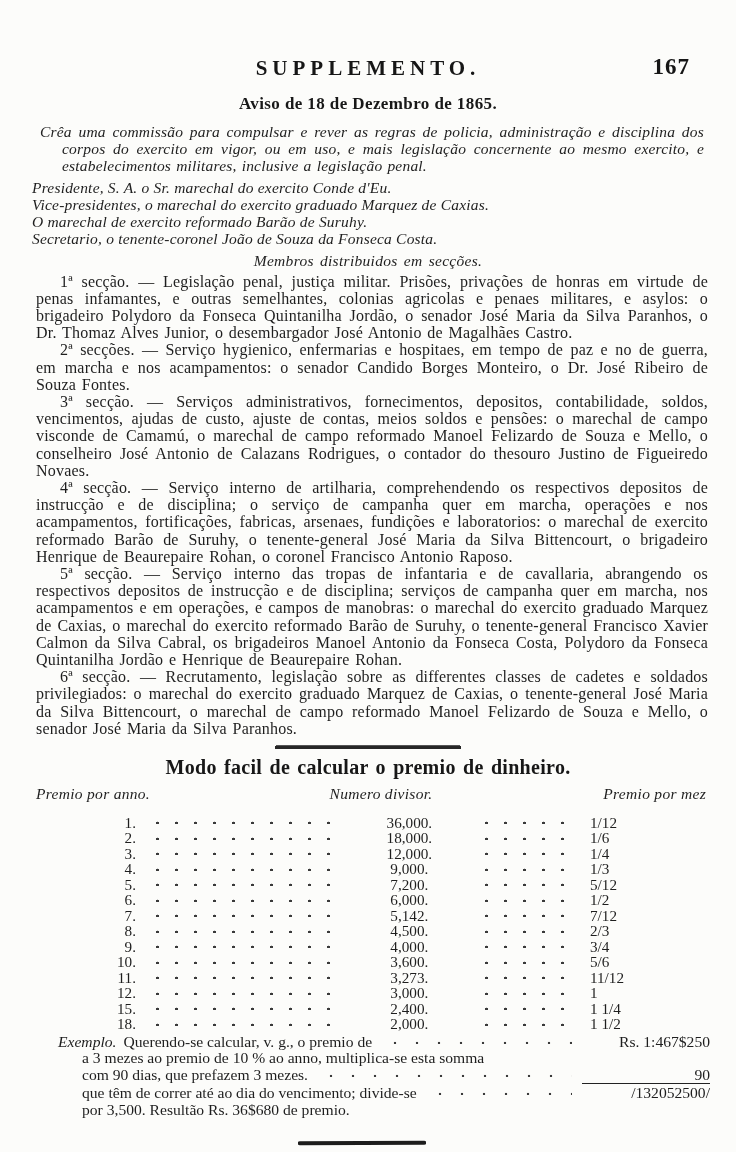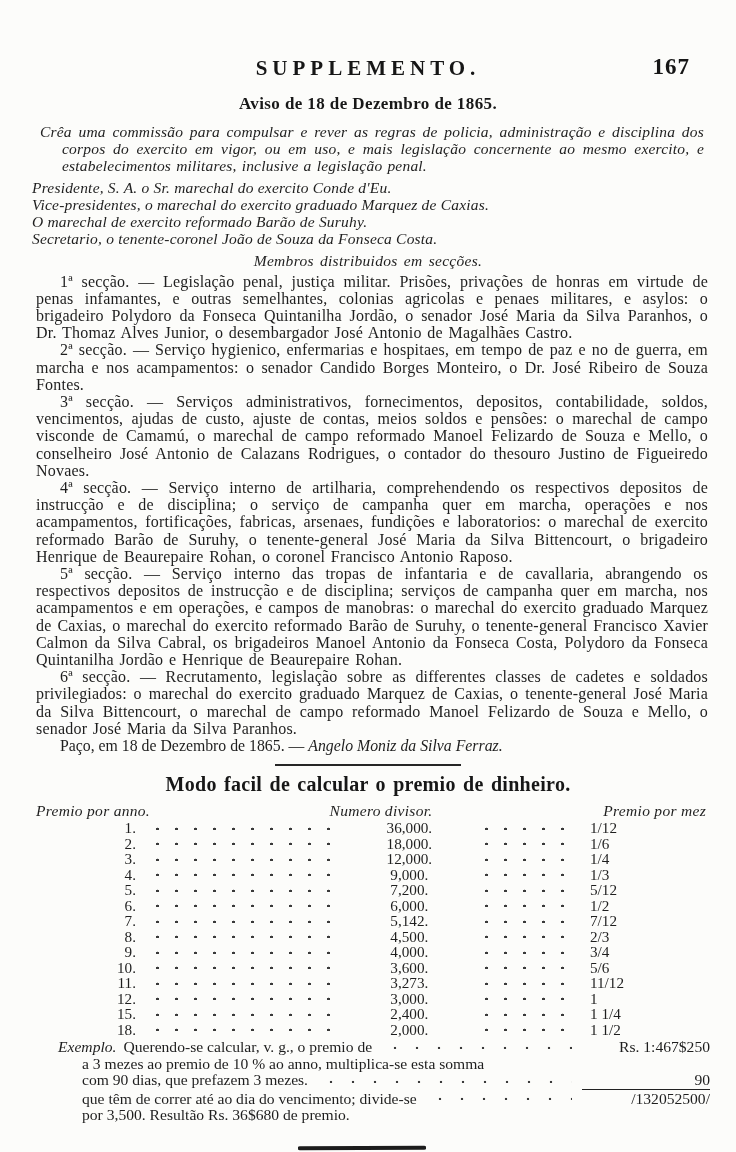--- a/index.html
+++ b/index.html
@@ -56,21 +56,21 @@
     box-shadow:0 -2px 0 -1px #555;
   }
 
   .table-title{
     text-align:center;font-weight:bold;font-size:20px;margin:2px 0 6px 0;
     letter-spacing:0.3px;word-spacing:2px;color:#171717;
   }
 
   .thead{
     display:flex;align-items:flex-end;font-style:italic;font-size:15.5px;
-    margin:0 26px 0 36px;letter-spacing:0.3px;
+    margin:0 26px 12px 36px;letter-spacing:0.3px;
   }
   .thead .h-anno{width:210px;text-align:left;}
   .thead .h-div{flex:1;text-align:center;}
   .thead .h-mez{width:190px;text-align:right;padding-right:4px;}
 
   .trows{margin:0 26px 0 36px;}
   .trow{display:flex;align-items:baseline;font-size:15.2px;line-height:15.5px;}
   .c-anno{width:100px;text-align:right;flex:0 0 auto;}
   .c-div{width:112px;text-align:center;flex:0 0 auto;}
   .c-mez{width:120px;text-align:left;padding-left:6px;flex:0 0 auto;}
@@ -115,28 +115,27 @@
     <p>Presidente, S. A. o Sr. marechal do exercito Conde d'Eu.</p>
     <p>Vice-presidentes, o marechal do exercito graduado Marquez de Caxias.</p>
     <p>O marechal de exercito reformado Barão de Suruhy.</p>
     <p>Secretario, o tenente-coronel João de Souza da Fonseca Costa.</p>
   </div>
 
   <div class="members-heading">Membros distribuidos em secções.</div>
 
   <div class="sections">
     <p>1ª secção. — Legislação penal, justiça militar. Prisões, privações de honras em virtude de penas infamantes, e outras semelhantes, colonias agricolas e penaes militares, e asylos: o brigadeiro Polydoro da Fonseca Quintanilha Jordão, o senador José Maria da Silva Paranhos, o Dr. Thomaz Alves Junior, o desembargador José Antonio de Magalhães Castro.</p>
-    <p>2ª secção. — Serviço hygienico, enfermarias e hospitaes, em tempo de paz e no de guerra, em marcha e nos acampamentos: o senador Candido Borges Monteiro, o Dr. José Ribeiro de Souza Fontes.</p>
+    <p>2ª secções. — Serviço hygienico, enfermarias e hospitaes, em tempo de paz e no de guerra, em marcha e nos acampamentos: o senador Candido Borges Monteiro, o Dr. José Ribeiro de Souza Fontes.</p>
     <p>3ª secção. — Serviços administrativos, fornecimentos, depositos, contabilidade, soldos, vencimentos, ajudas de custo, ajuste de contas, meios soldos e pensões: o marechal de campo visconde de Camamú, o marechal de campo reformado Manoel Felizardo de Souza e Mello, o conselheiro José Antonio de Calazans Rodrigues, o contador do thesouro Justino de Figueiredo Novaes.</p>
     <p>4ª secção. — Serviço interno de artilharia, comprehendendo os respectivos depositos de instrucção e de disciplina; o serviço de campanha quer em marcha, operações e nos acampamentos, fortificações, fabricas, arsenaes, fundições e laboratorios: o marechal de exercito reformado Barão de Suruhy, o tenente-general José Maria da Silva Bittencourt, o brigadeiro Henrique de Beaurepaire Rohan, o coronel Francisco Antonio Raposo.</p>
     <p>5ª secção. — Serviço interno das tropas de infantaria e de cavallaria, abrangendo os respectivos depositos de instrucção e de disciplina; serviços de campanha quer em marcha, nos acampamentos e em operações, e campos de manobras: o marechal do exercito graduado Marquez de Caxias, o marechal do exercito reformado Barão de Suruhy, o tenente-general Francisco Xavier Calmon da Silva Cabral, os brigadeiros Manoel Antonio da Fonseca Costa, Polydoro da Fonseca Quintanilha Jordão e Henrique de Beaurepaire Rohan.</p>
     <p>6ª secção. — Recrutamento, legislação sobre as differentes classes de cadetes e soldados privilegiados: o marechal do exercito graduado Marquez de Caxias, o tenente-general José Maria da Silva Bittencourt, o marechal de campo reformado Manoel Felizardo de Souza e Mello, o senador José Maria da Silva Paranhos.</p>
   </div>
 
-  <p class="closing"><span>Paço, em 18 de Dezembro de 1865. — </span><span class="sig">Angelo Moniz da Silva Ferraz.</span></p>
 
   <div class="divider"></div>
 
   <div class="table-title">Modo facil de calcular o premio de dinheiro.</div>
 
   <div class="thead">
     <span class="h-anno">Premio por anno.</span>
     <span class="h-div">Numero divisor.</span>
     <span class="h-mez">Premio por mez</span>
   </div>

